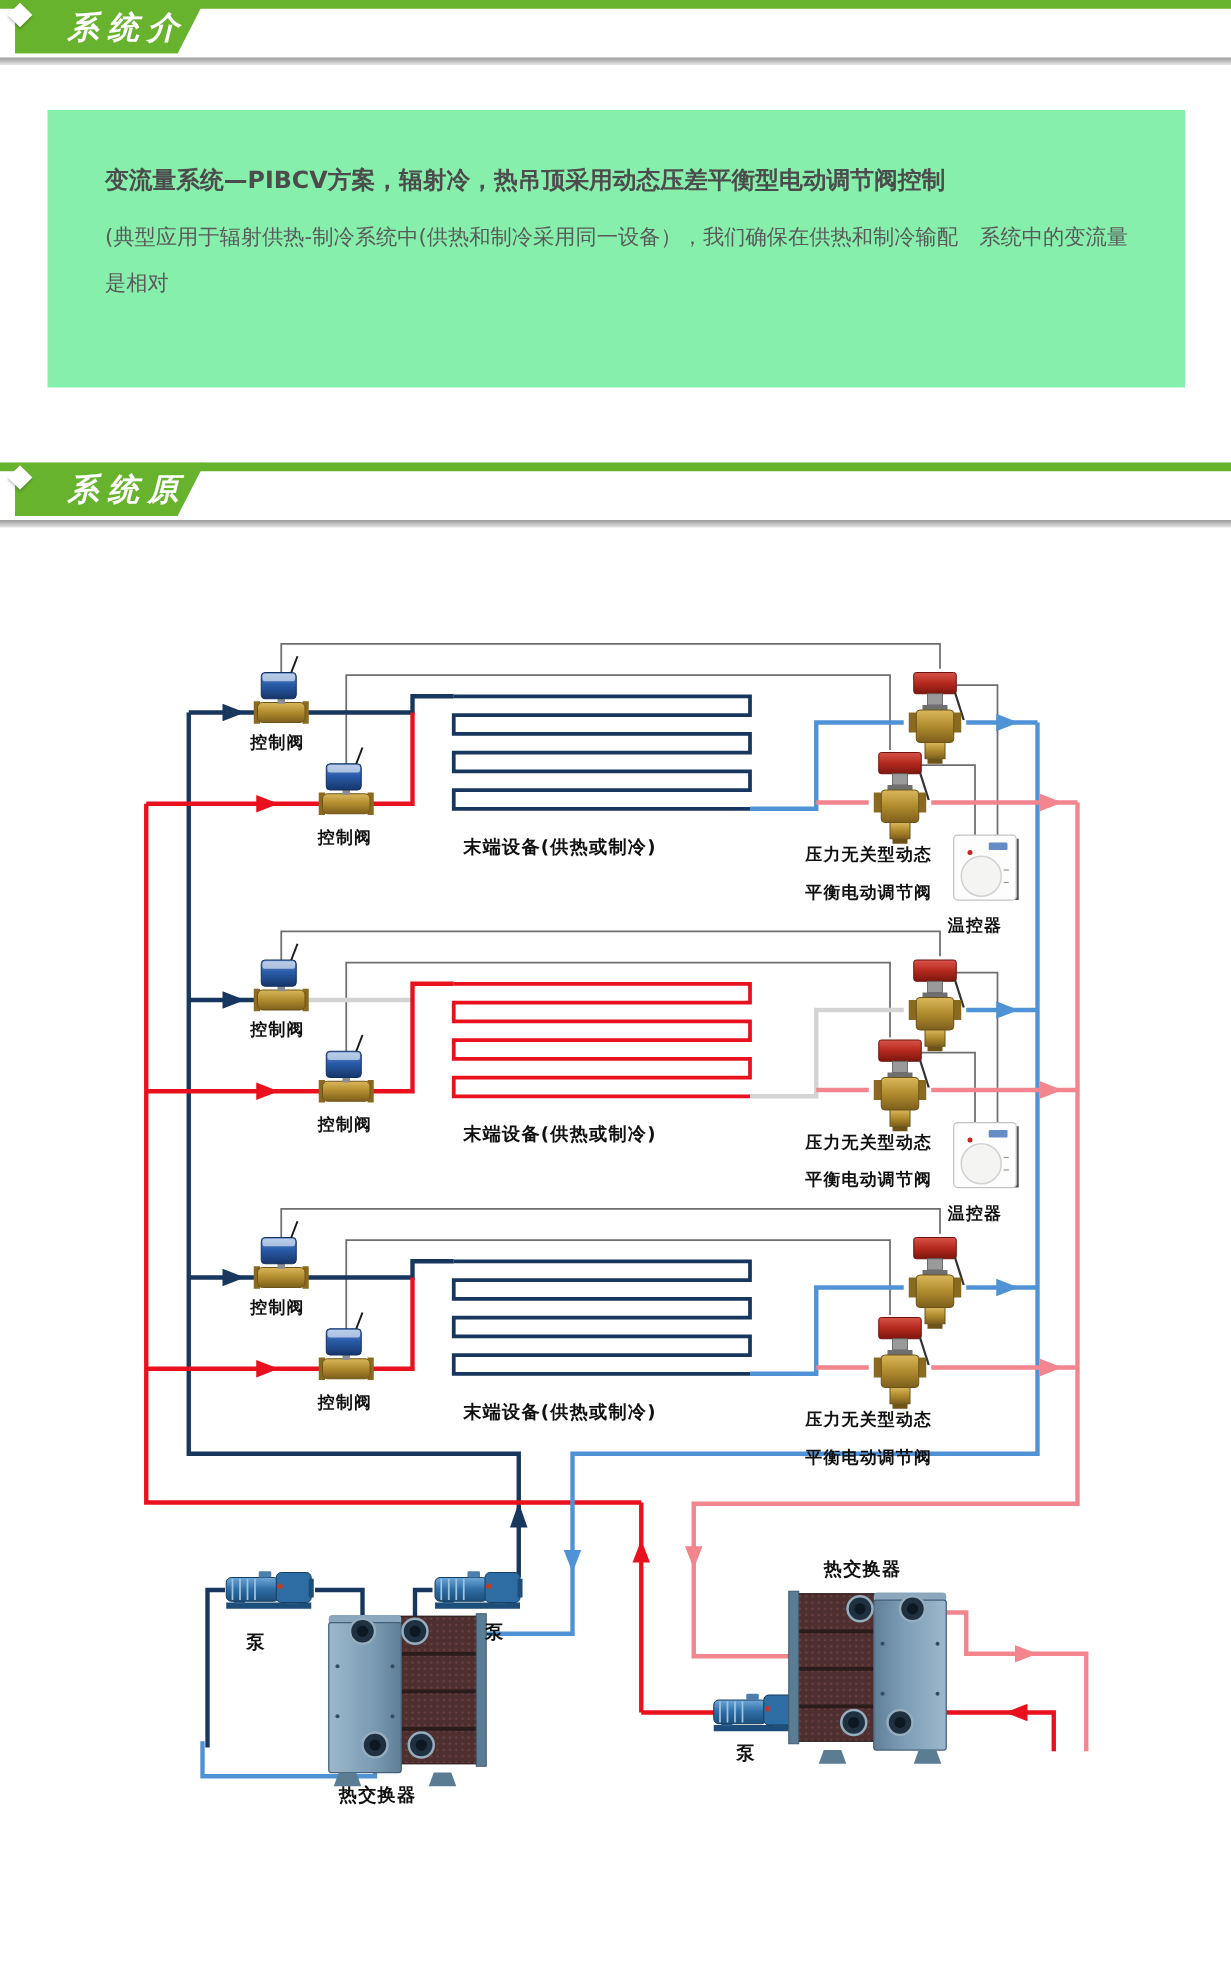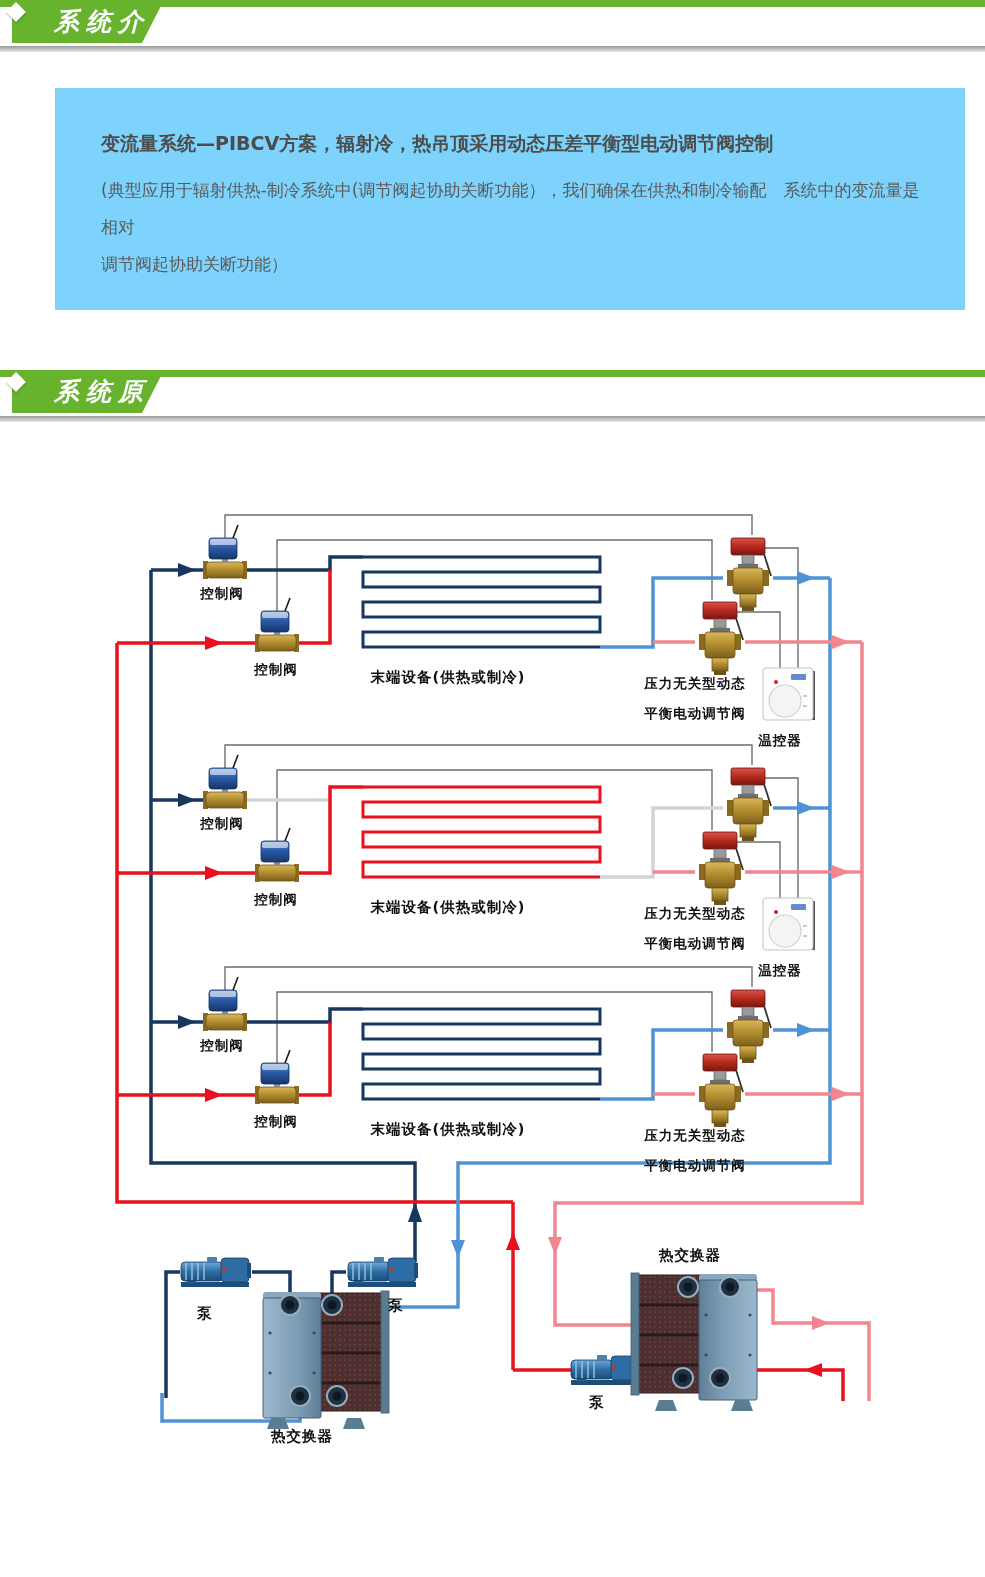--- a/index.html
+++ b/index.html
@@ -10,21 +10,21 @@
   .banner .strip{position:absolute;left:0;top:0;width:985px;height:7px;background:#68b32e;}
   .banner .label{position:absolute;left:12px;top:0;width:152px;height:43px;background:#68b32e;
                  clip-path:polygon(0 0,100% 0,calc(100% - 22px) 100%,0 100%);}
   .banner .label span{display:block;color:#fff;font-weight:bold;font-style:italic;
                  font-size:25px;letter-spacing:7px;line-height:44px;padding-left:42px;}
   .banner .diamond{position:absolute;left:9px;top:5px;width:14px;height:14px;background:#fff;
                  transform:rotate(45deg);box-shadow:1px 1px 2px rgba(0,0,0,.25);}
   .banner .shadowline{position:absolute;left:0;top:46px;width:985px;height:6px;
                  background:linear-gradient(to bottom,#9a9a9a,#e6e6e6);}
   
-  .introbox{position:absolute;left:55px;top:88px;width:910px;height:222px;background:#7dd3fc;}
+  .introbox{position:absolute;left:38px;top:88px;width:910px;height:222px;background:#86efac;}
   .introbox .title{position:absolute;left:46px;top:43px;width:820px;font-size:19px;
                  font-weight:bold;color:#4c4c4c;}
   .introbox .body{position:absolute;left:46px;top:84px;width:826px;font-size:17px;
                  color:#5a5a5a;line-height:37px;}
   
   #diagram{position:absolute;left:0;top:450px;}
   .pipe-n{stroke:#17375e;stroke-width:3.5;fill:none;}
   .pipe-r{stroke:#e8111d;stroke-width:3.5;fill:none;}
   .pipe-lb{stroke:#4f93d6;stroke-width:3.5;fill:none;}
   .pipe-pk{stroke:#f2858e;stroke-width:3.5;fill:none;}
@@ -47,22 +47,21 @@
     <div class="label">
       <span>系统介绍</span>
     </div>
     <div class="diamond"></div>
     <div class="shadowline"></div>
   </div>
 
   <div class="introbox">
     <div class="title">变流量系统—PIBCV方案，辐射冷，热吊顶采用动态压差平衡型电动调节阀控制</div>
     <div class="body">
-      <div>(典型应用于辐射供热-制冷系统中(调节阀起协助关断功能），我们确保在供热和制冷输配　系统中的变流量是相对</div>
-      <div>调节阀起协助关断功能）</div>
+      <div>(典型应用于辐射供热-制冷系统中(供热和制冷采用同一设备），我们确保在供热和制冷输配　系统中的变流量是相对</div>
     </div>
   </div>
 
   <div class="banner" style="top:370px">
     <div class="strip"></div>
     <div class="label">
       <span>系统原理</span>
     </div>
     <div class="diamond"></div>
     <div class="shadowline"></div>

